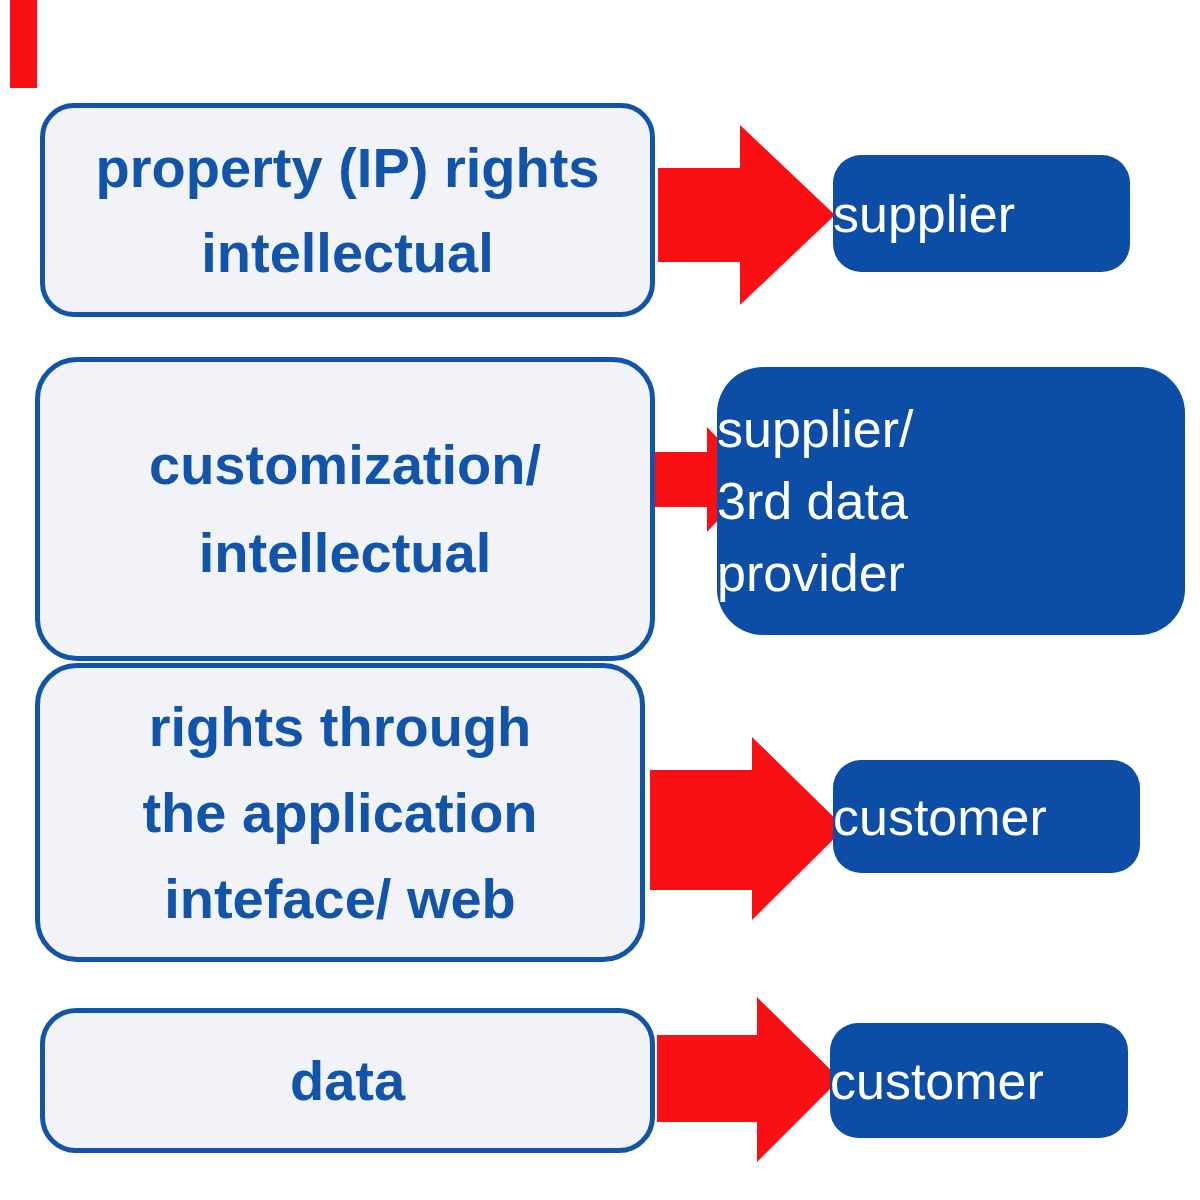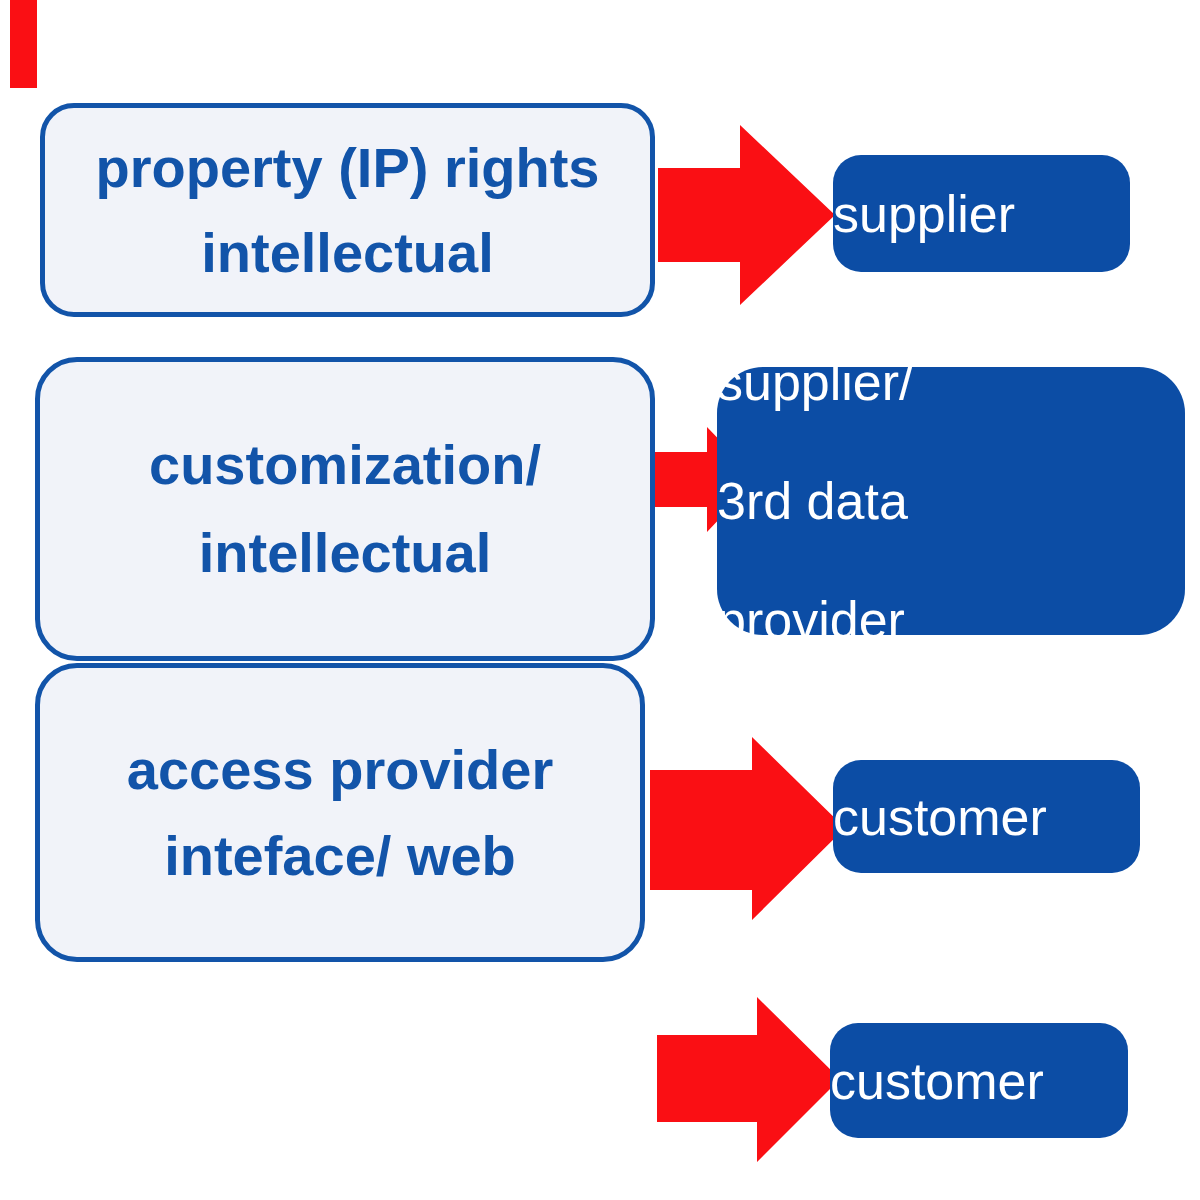--- a/index.html
+++ b/index.html
@@ -46,21 +46,21 @@
   .arrow{position:absolute;display:block;}
   .arrow polygon{fill:var(--arrow-red);}
 
   
   .r1-src{left:40px;top:103px;width:615px;height:214px;border-radius:34px;font-size:56px;line-height:85px;}
   .r1-arrow{left:658px;top:125px;width:177px;height:180px;}
   .r1-dst{left:833px;top:155px;width:297px;height:117px;border-radius:28px;font-size:52px;line-height:60px;}
   
   .r2-src{left:35px;top:357px;width:620px;height:304px;border-radius:42px;font-size:56px;line-height:88px;}
   .r2-arrow{left:655px;top:427px;width:102px;height:105px;}
-  .r2-dst{left:717px;top:367px;width:468px;height:268px;border-radius:46px;font-size:52px;line-height:72px;gap:47px;}
+  .r2-dst{left:717px;top:367px;width:468px;height:268px;border-radius:46px;font-size:52px;line-height:72px;}
   
   .r3-src{left:35px;top:663px;width:610px;height:299px;border-radius:42px;font-size:56px;line-height:86px;}
   .r3-arrow{left:650px;top:737px;width:195px;height:183px;}
   .r3-dst{left:833px;top:760px;width:307px;height:113px;border-radius:28px;font-size:52px;line-height:60px;}
   
   .r4-src{left:40px;top:1008px;width:615px;height:145px;border-radius:36px;font-size:56px;line-height:70px;}
   .r4-arrow{left:657px;top:997px;width:183px;height:165px;}
   .r4-dst{left:830px;top:1023px;width:298px;height:115px;border-radius:28px;font-size:52px;line-height:60px;}
 </style>
 </head>
@@ -91,27 +91,31 @@
   <div class="dst-box r2-dst">
     <span class="box-line">supplier/</span>
     <span class="box-line">3rd data</span>
     <span class="box-line">provider</span>
   </div>
 
   <svg class="arrow r3-arrow" viewBox="0 0 195 183" preserveAspectRatio="none">
     <polygon points="0,33 102,33 102,0 195,91 102,183 102,153 0,153"></polygon>
   </svg>
   <div class="src-box r3-src">
-    <span class="box-line">access provider</span>
+    <span class="box-line">rights through</span>
+    <span class="box-line">the application</span>
     <span class="box-line">inteface/ web</span>
   </div>
   <div class="dst-box r3-dst">
     <span class="box-line">customer</span>
   </div>
 
   <svg class="arrow r4-arrow" viewBox="0 0 183 165" preserveAspectRatio="none">
     <polygon points="0,38 100,38 100,0 183,82 100,165 100,125 0,125"></polygon>
   </svg>
+  <div class="src-box r4-src">
+    <span class="box-line">data</span>
+  </div>
   <div class="dst-box r4-dst">
     <span class="box-line">customer</span>
   </div>
 
 </div>
 
 </body></html>

